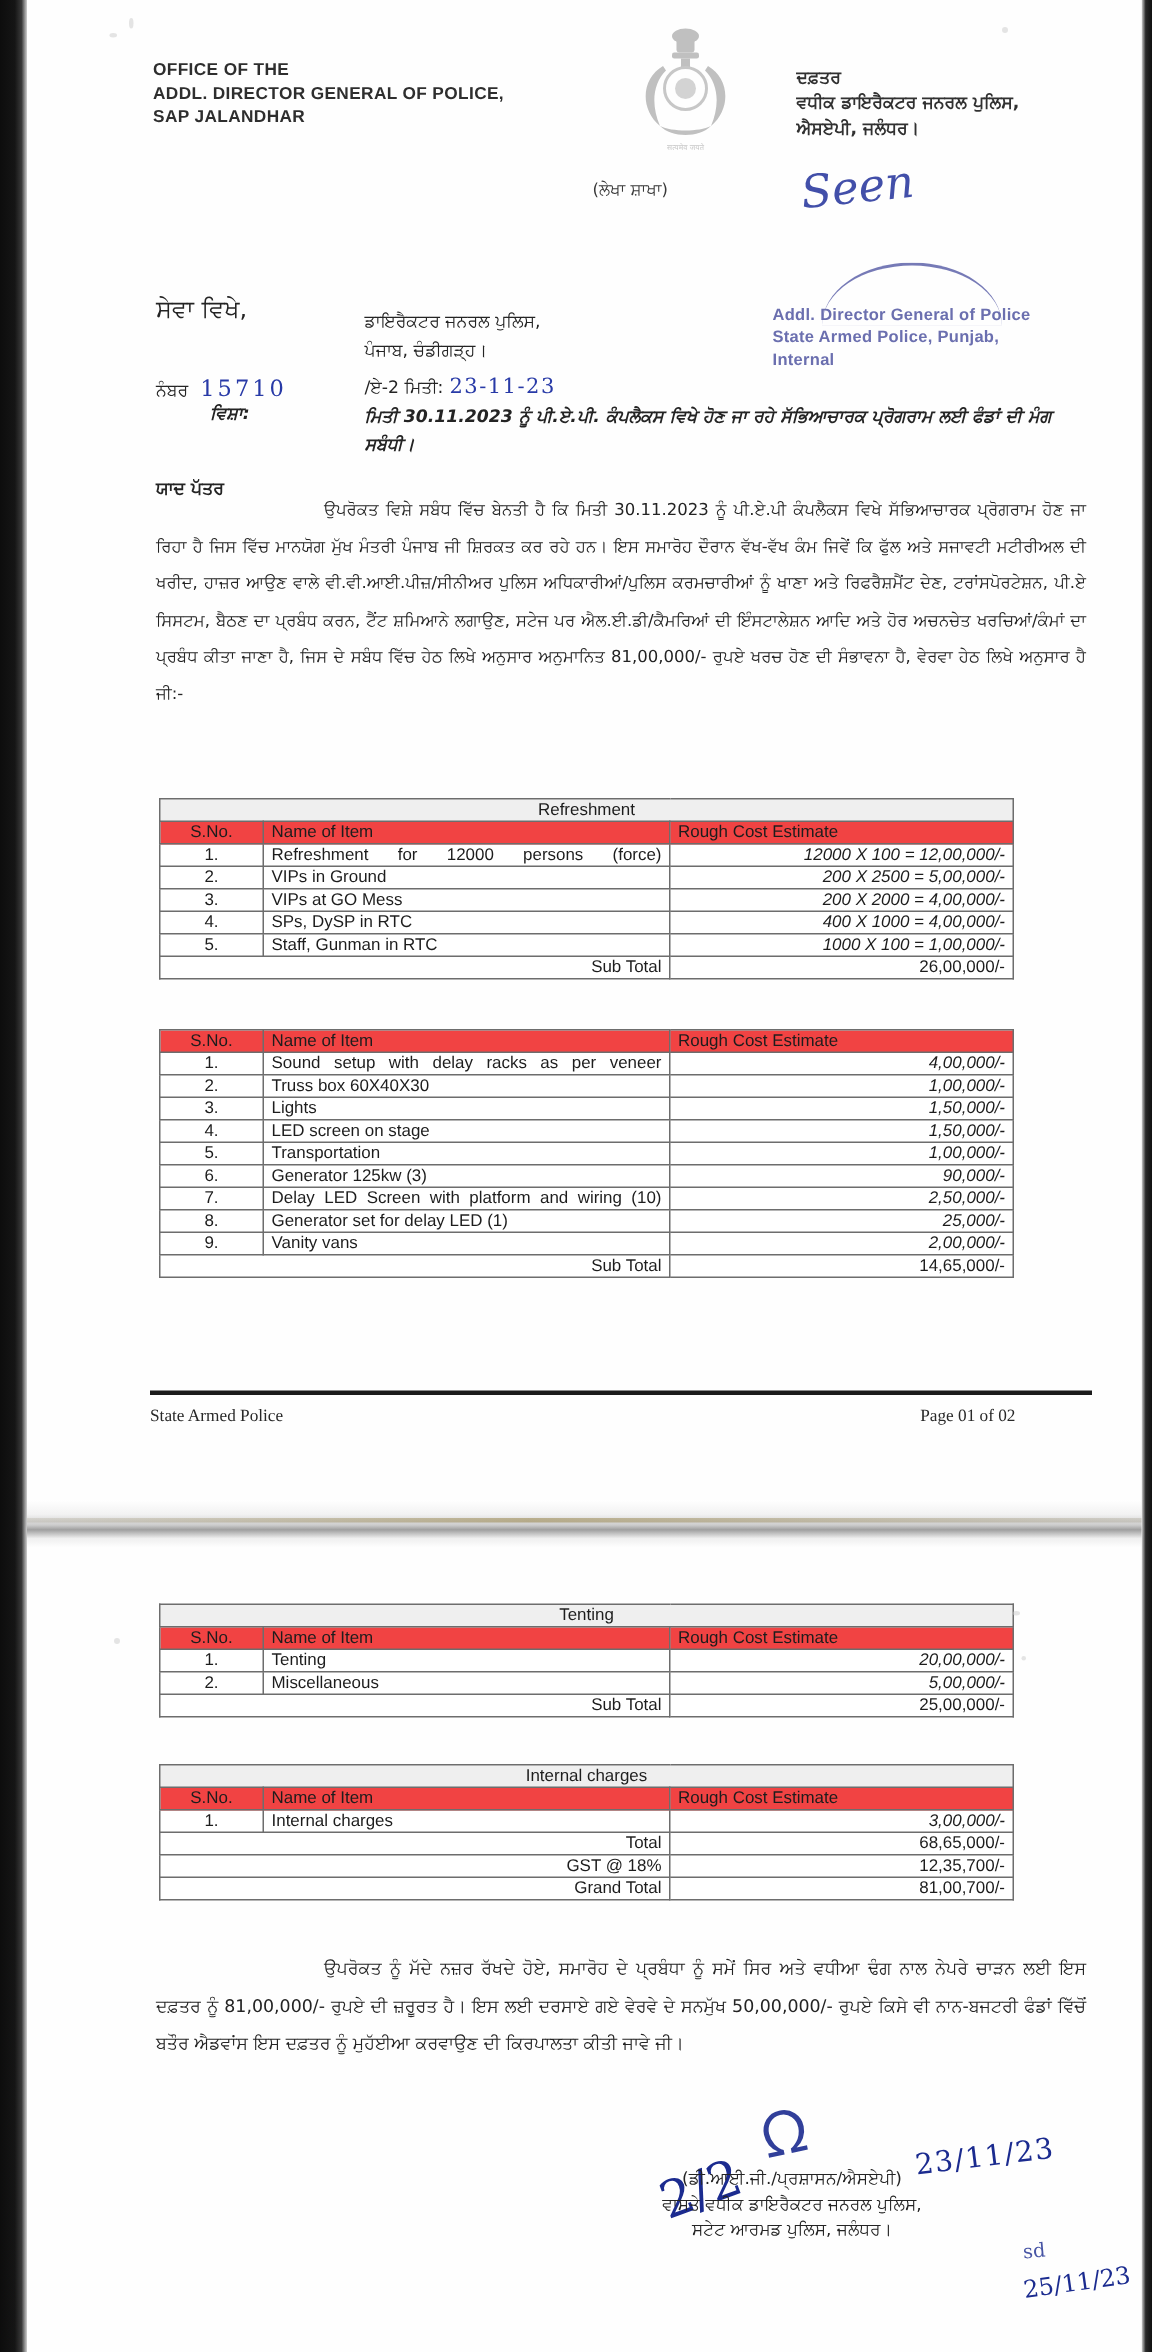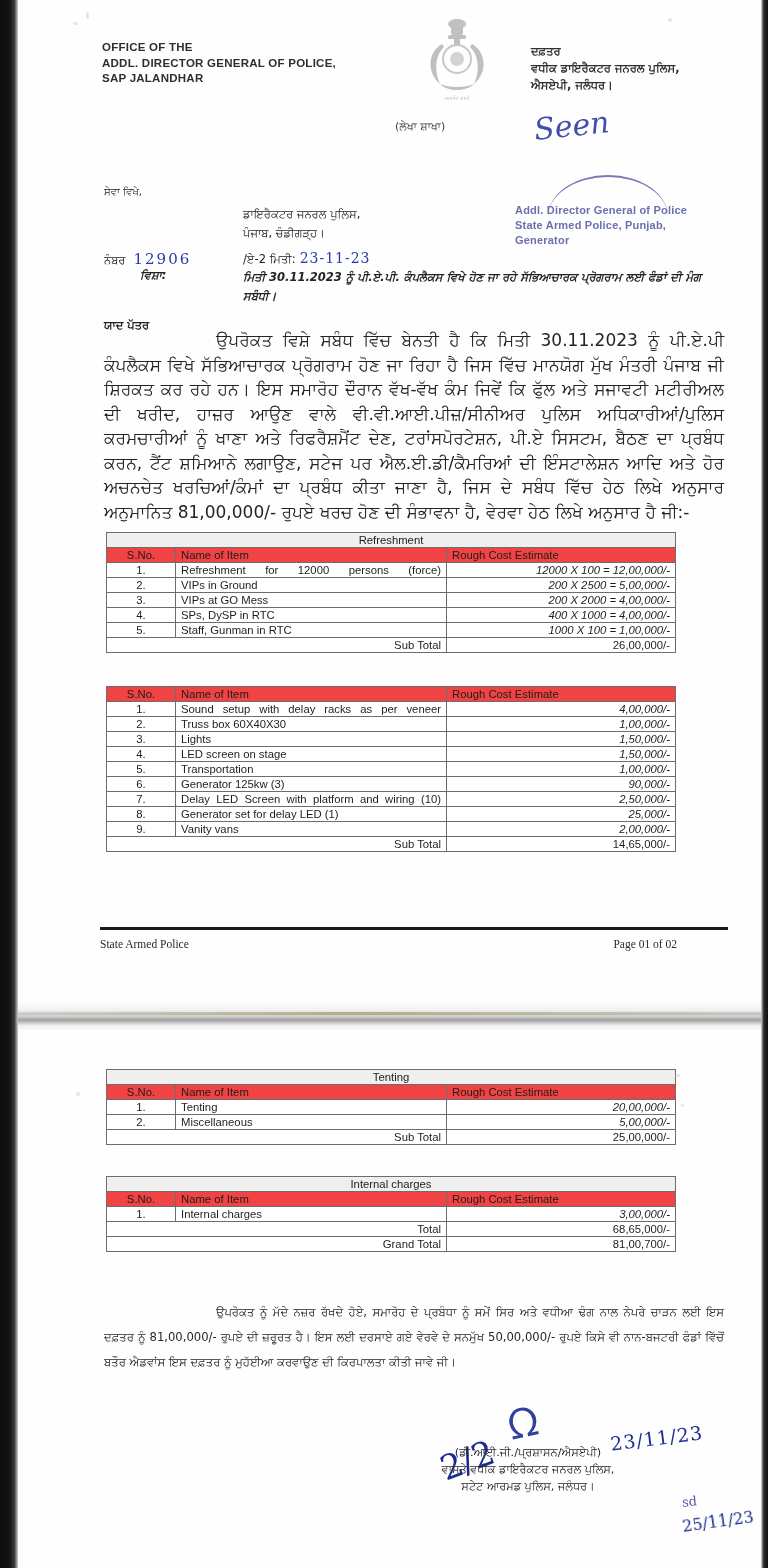--- a/index.html
+++ b/index.html
@@ -72,21 +72,21 @@
     font-size: 11px; color: #3a3a3a;
   }
   .seen-sig {
     position: absolute; left: 516px; top: 108px;
     font-family: "DejaVu Serif", serif;
     font-style: italic; font-size: 30px; color: #24329a;
     transform: rotate(-6deg); opacity: .85;
   }
 
   
-  .seva { position: absolute; left: 86px; top: 186px; font-size: 10px; }
+  .seva { position: absolute; left: 86px; top: 196px; font-size: 16px; }
   .addressee {
     position: absolute; left: 225px; top: 205px;
     font-size: 11.5px; line-height: 19px;
   }
   .numline { position: absolute; left: 86px; top: 250px; font-size: 11.5px; }
   .num-hand {
     font-family: "DejaVu Serif", serif; color: #2a3ba6;
     font-size: 15px; letter-spacing: 2px; margin-left: 8px;
   }
   .ae2 { position: absolute; left: 225px; top: 250px; font-size: 11.5px; }
@@ -108,21 +108,21 @@
   }
   .stamp-stroke {
     position: absolute; left: 530px; top: 175px;
     width: 120px; height: 40px; border-top: 2px solid #4a4f9e;
     border-radius: 50% 50% 0 0 / 100% 100% 0 0; opacity: .75;
   }
 
   
   .body-para {
     position: absolute; left: 86px; width: 620px;
-    font-size: 17px; line-height: 24.5px;
+    font-size: 11px; line-height: 24.5px;
     text-align: justify; text-indent: 112px;
   }
   #body-1 { top: 328px; }
 
   
   table.cost {
     position: absolute;
     border-collapse: collapse;
     width: 570px;
     font-size: 11.3px;
@@ -248,35 +248,35 @@
       <div class="lekha punj">(ਲੇਖਾ ਸ਼ਾਖਾ)</div>
       <div class="seen-sig">Seen</div>
 
       <div class="seva punj">ਸੇਵਾ ਵਿਖੇ,</div>
       <div class="addressee punj">
         <div>ਡਾਇਰੈਕਟਰ ਜਨਰਲ ਪੁਲਿਸ,</div>
         <div>ਪੰਜਾਬ, ਚੰਡੀਗੜ੍ਹ।</div>
       </div>
 
       <div class="numline punj">
-        <span>ਨੰਬਰ</span><span class="num-hand">12906</span>
+        <span>ਨੰਬਰ</span><span class="num-hand">15710</span>
       </div>
       <div class="ae2 punj">
         <span>/ਏ-2 ਮਿਤੀ:</span><span class="date-hand">23-11-23</span>
       </div>
 
       <div class="vishya punj">ਵਿਸ਼ਾ:</div>
       <div class="subject punj">ਮਿਤੀ 30.11.2023 ਨੂੰ ਪੀ.ਏ.ਪੀ. ਕੰਪਲੈਕਸ ਵਿਖੇ ਹੋਣ ਜਾ ਰਹੇ ਸੱਭਿਆਚਾਰਕ ਪ੍ਰੋਗਰਾਮ ਲਈ ਫੰਡਾਂ ਦੀ ਮੰਗ ਸਬੰਧੀ।</div>
       <div class="yaad punj">ਯਾਦ ਪੱਤਰ</div>
 
       <div class="stamp-stroke"></div>
       <div class="stamp">
         <div>Addl. Director General of Police</div>
         <div>State Armed Police, Punjab,</div>
-        <div>Generator</div>
+        <div>Internal</div>
       </div>
 
       <div class="body-para punj" id="body-1">ਉਪਰੋਕਤ ਵਿਸ਼ੇ ਸਬੰਧ ਵਿੱਚ ਬੇਨਤੀ ਹੈ ਕਿ ਮਿਤੀ 30.11.2023 ਨੂੰ ਪੀ.ਏ.ਪੀ ਕੰਪਲੈਕਸ ਵਿਖੇ ਸੱਭਿਆਚਾਰਕ ਪ੍ਰੋਗਰਾਮ ਹੋਣ ਜਾ ਰਿਹਾ ਹੈ ਜਿਸ ਵਿੱਚ ਮਾਨਯੋਗ ਮੁੱਖ ਮੰਤਰੀ ਪੰਜਾਬ ਜੀ ਸ਼ਿਰਕਤ ਕਰ ਰਹੇ ਹਨ। ਇਸ ਸਮਾਰੋਹ ਦੌਰਾਨ ਵੱਖ-ਵੱਖ ਕੰਮ ਜਿਵੇਂ ਕਿ ਫੁੱਲ ਅਤੇ ਸਜਾਵਟੀ ਮਟੀਰੀਅਲ ਦੀ ਖਰੀਦ, ਹਾਜ਼ਰ ਆਉਣ ਵਾਲੇ ਵੀ.ਵੀ.ਆਈ.ਪੀਜ਼/ਸੀਨੀਅਰ ਪੁਲਿਸ ਅਧਿਕਾਰੀਆਂ/ਪੁਲਿਸ ਕਰਮਚਾਰੀਆਂ ਨੂੰ ਖਾਣਾ ਅਤੇ ਰਿਫਰੈਸ਼ਮੈਂਟ ਦੇਣ, ਟਰਾਂਸਪੋਰਟੇਸ਼ਨ, ਪੀ.ਏ ਸਿਸਟਮ, ਬੈਠਣ ਦਾ ਪ੍ਰਬੰਧ ਕਰਨ, ਟੈਂਟ ਸ਼ਮਿਆਨੇ ਲਗਾਉਣ, ਸਟੇਜ ਪਰ ਐਲ.ਈ.ਡੀ/ਕੈਮਰਿਆਂ ਦੀ ਇੰਸਟਾਲੇਸ਼ਨ ਆਦਿ ਅਤੇ ਹੋਰ ਅਚਨਚੇਤ ਖਰਚਿਆਂ/ਕੰਮਾਂ ਦਾ ਪ੍ਰਬੰਧ ਕੀਤਾ ਜਾਣਾ ਹੈ, ਜਿਸ ਦੇ ਸਬੰਧ ਵਿੱਚ ਹੇਠ ਲਿਖੇ ਅਨੁਸਾਰ ਅਨੁਮਾਨਿਤ 81,00,000/- ਰੁਪਏ ਖਰਚ ਹੋਣ ਦੀ ਸੰਭਾਵਨਾ ਹੈ, ਵੇਰਵਾ ਹੇਠ ਲਿਖੇ ਅਨੁਸਾਰ ਹੈ ਜੀ:-</div>
 
       <table class="cost" id="tbl-refreshment">
         <tbody>
           <tr>
             <td class="band" colspan="3">Refreshment</td>
           </tr>
           <tr class="hdr">
@@ -432,20 +432,24 @@
           <tr>
             <td class="c-sno">1.</td>
             <td class="c-item">Internal charges</td>
             <td class="c-cost">3,00,000/-</td>
           </tr>
           <tr>
             <td class="subtotal-label" colspan="2">Total</td>
             <td class="subtotal-val">68,65,000/-</td>
           </tr>
           <tr>
+            <td class="subtotal-label" colspan="2">GST @ 18%</td>
+            <td class="subtotal-val">12,35,700/-</td>
+          </tr>
+          <tr>
             <td class="subtotal-label" colspan="2">Grand Total</td>
             <td class="subtotal-val">81,00,700/-</td>
           </tr>
         </tbody>
       </table>
 
       <div class="punj" id="body-2">ਉਪਰੋਕਤ ਨੂੰ ਮੱਦੇ ਨਜ਼ਰ ਰੱਖਦੇ ਹੋਏ, ਸਮਾਰੋਹ ਦੇ ਪ੍ਰਬੰਧਾ ਨੂੰ ਸਮੇਂ ਸਿਰ ਅਤੇ ਵਧੀਆ ਢੰਗ ਨਾਲ ਨੇਪਰੇ ਚਾੜਨ ਲਈ ਇਸ ਦਫ਼ਤਰ ਨੂੰ 81,00,000/- ਰੁਪਏ ਦੀ ਜ਼ਰੂਰਤ ਹੈ। ਇਸ ਲਈ ਦਰਸਾਏ ਗਏ ਵੇਰਵੇ ਦੇ ਸਨਮੁੱਖ 50,00,000/- ਰੁਪਏ ਕਿਸੇ ਵੀ ਨਾਨ-ਬਜਟਰੀ ਫੰਡਾਂ ਵਿੱਚੋਂ ਬਤੌਰ ਐਡਵਾਂਸ ਇਸ ਦਫ਼ਤਰ ਨੂੰ ਮੁਹੱਈਆ ਕਰਵਾਉਣ ਦੀ ਕਿਰਪਾਲਤਾ ਕੀਤੀ ਜਾਵੇ ਜੀ।</div>
 
       <div class="sig-scribble">ᘯ</div>
       <div class="sig-date">23/11/23</div>

